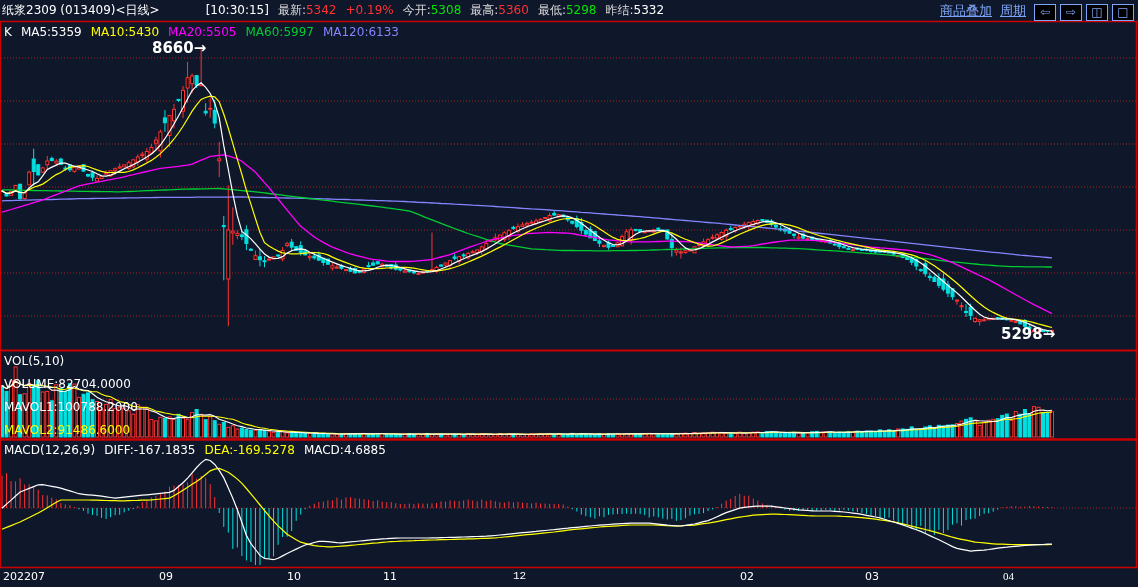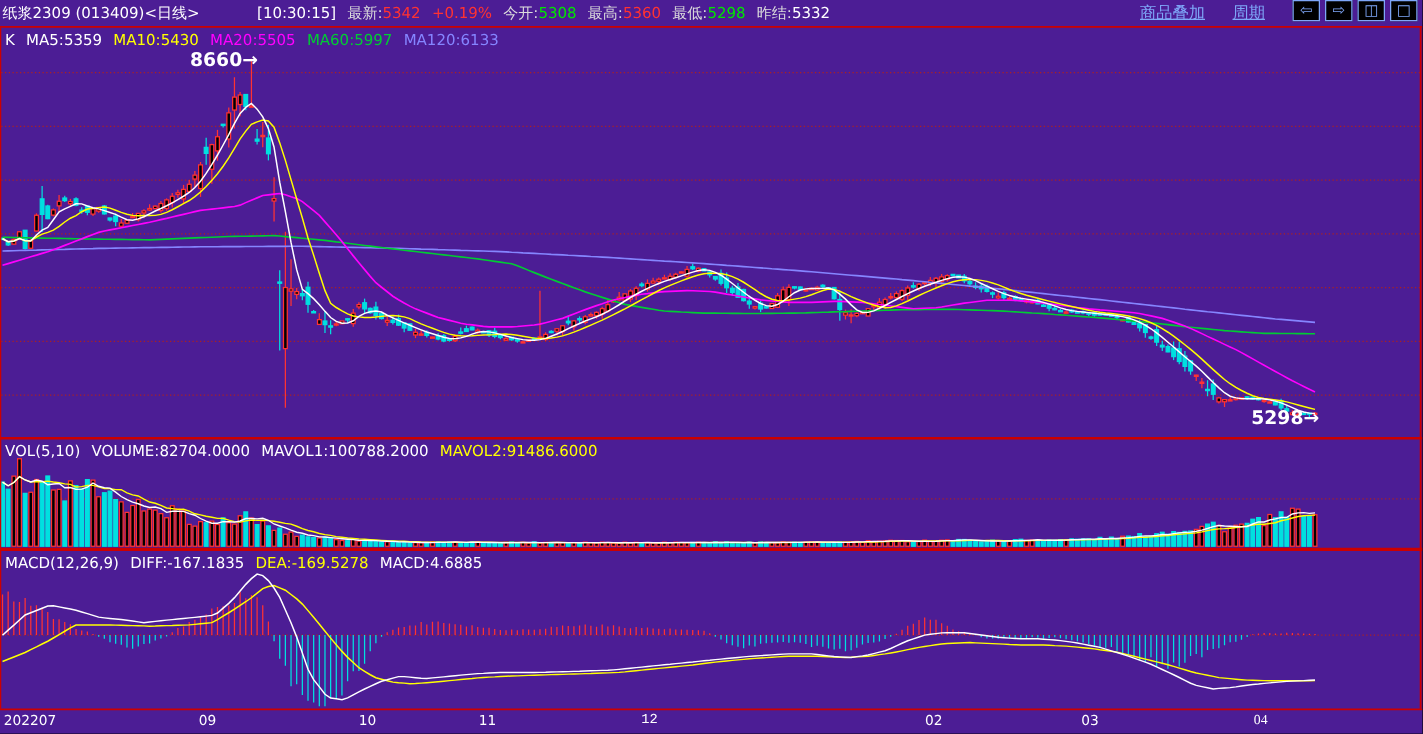--- a/index.html
+++ b/index.html
@@ -1,27 +1,27 @@
 <!DOCTYPE html>
 <html><head>
 <meta charset="utf-8">
 <style>
   html,body{margin:0;padding:0;background:#000;}
-  #app{position:relative;width:1138px;height:587px;background:#4c1d95;overflow:hidden;
+  #app{position:relative;width:1138px;height:587px;background:#0f172a;overflow:hidden;
        font-family:"DejaVu Sans","Liberation Sans",sans-serif;-webkit-font-smoothing:none;}
   #chart-svg{position:absolute;left:0;top:0;}
   .topbar{position:absolute;left:0;top:0;width:1138px;height:21px;display:flex;align-items:center;
           font-size:12px;line-height:21px;white-space:nowrap;}
   .topbar .grp{display:flex;align-items:center;}
   .lbl{color:#dcdcdc;}
   .c-white{color:#ffffff;} .c-red{color:#ff3232;} .c-green{color:#00e600;}
   .c-yellow{color:#ffff00;} .c-magenta{color:#ff00ff;} .c-blue{color:#8585ff;}
   .c-grn-line{color:#00cc33;}
   .sp{display:inline-block;width:9px;}
-  .links{position:absolute;right:4px;top:0;height:21px;display:flex;align-items:flex-start;gap:22px;margin-left:44px;}
+  .links{position:absolute;right:4px;top:0;height:21px;display:flex;align-items:flex-end;gap:8px;margin-left:44px;}
   .blue-link{color:#7ea6f8;text-decoration:underline;font-size:13px;cursor:pointer;}
   .tool-icons{display:flex;gap:4px;}
   .tool-icon{width:20px;height:15px;border:1px solid #7ea6f8;color:#7ea6f8;display:flex;
              align-items:center;justify-content:center;font-size:12px;line-height:13px;cursor:pointer;
              background:#000;}
   .legend{position:absolute;display:flex;gap:9px;font-size:12px;white-space:nowrap;z-index:3;}
   .annot{position:absolute;color:#fff;font-size:15px;font-weight:bold;z-index:4;
          font-family:"DejaVu Sans","Liberation Sans",sans-serif;}
   #date-axis{position:absolute;left:0;top:570px;width:1051px;height:17px;}
   #date-axis span{position:absolute;top:0;color:#fff;font-size:11px;}
@@ -1036,21 +1036,21 @@
 
   <div class="legend" style="left:4px;top:25px;">
     <span class="c-white">K</span>
     <span class="c-white">MA5:5359</span>
     <span class="c-yellow">MA10:5430</span>
     <span class="c-magenta">MA20:5505</span>
     <span class="c-grn-line">MA60:5997</span>
     <span class="c-blue">MA120:6133</span>
   </div>
 
-  <div class="legend" style="left:4px;top:354px;">
+  <div class="legend" style="left:4px;top:354px;flex-direction:column;">
     <span class="c-white">VOL(5,10)</span>
     <span class="c-white">VOLUME:82704.0000</span>
     <span class="c-white">MAVOL1:100788.2000</span>
     <span class="c-yellow">MAVOL2:91486.6000</span>
   </div>
 
   <div class="legend" style="left:4px;top:443px;">
     <span class="c-white">MACD(12,26,9)</span>
     <span class="c-white">DIFF:-167.1835</span>
     <span class="c-yellow">DEA:-169.5278</span>

